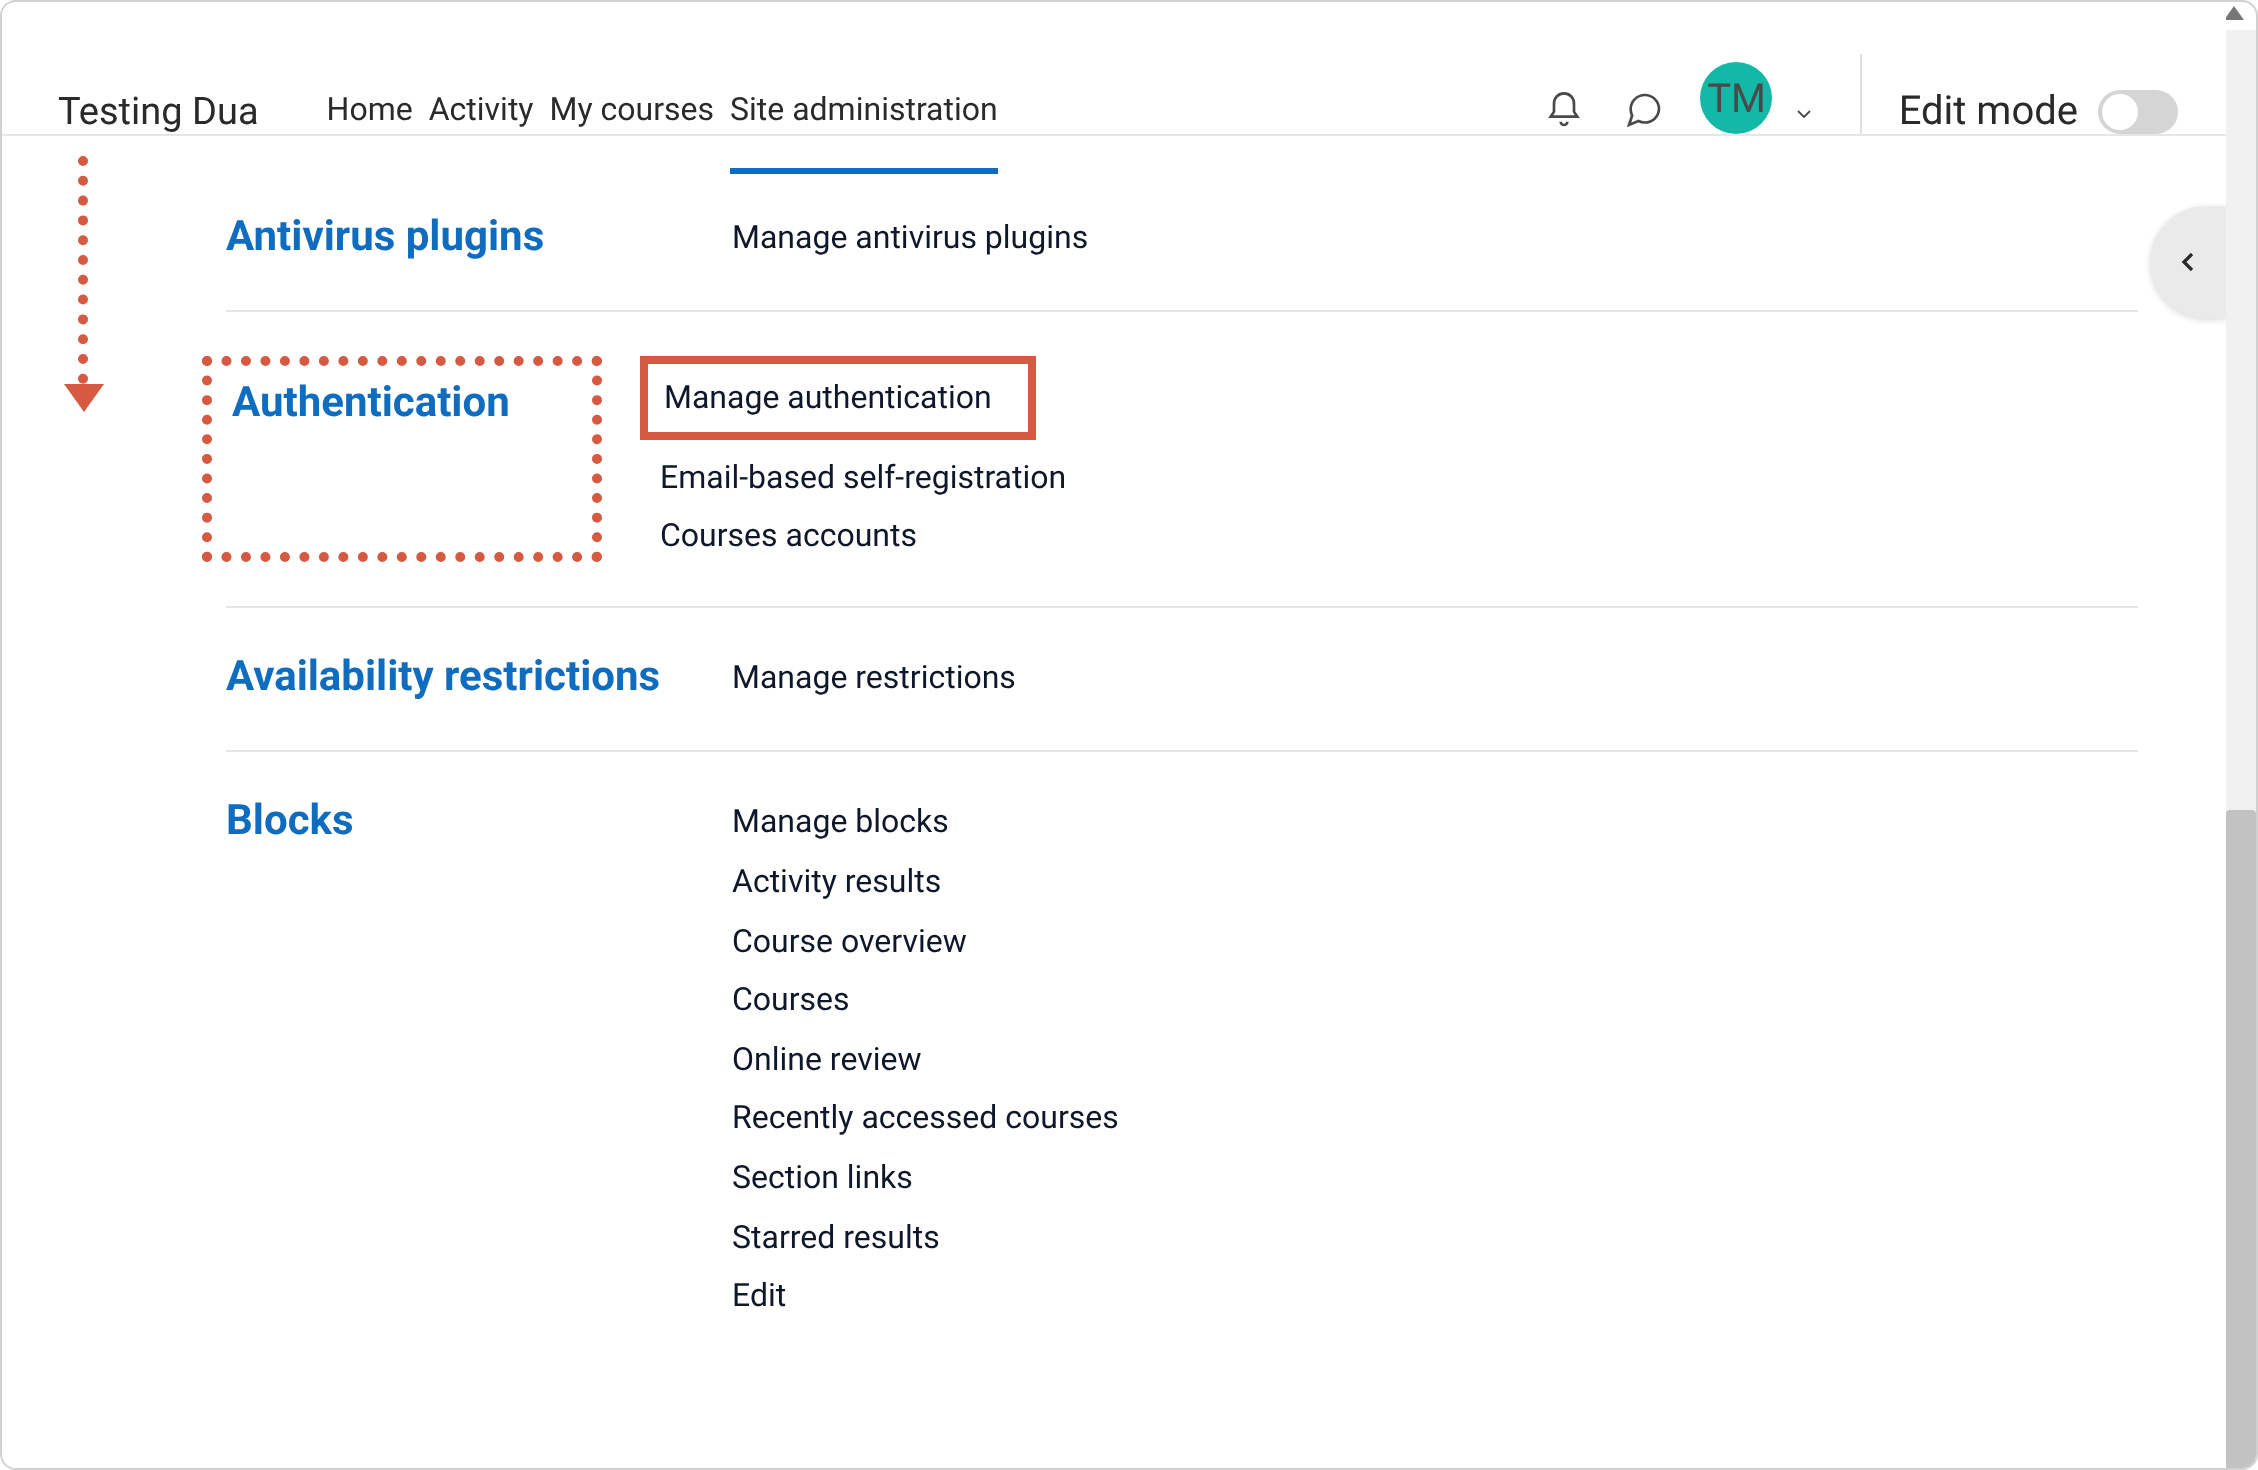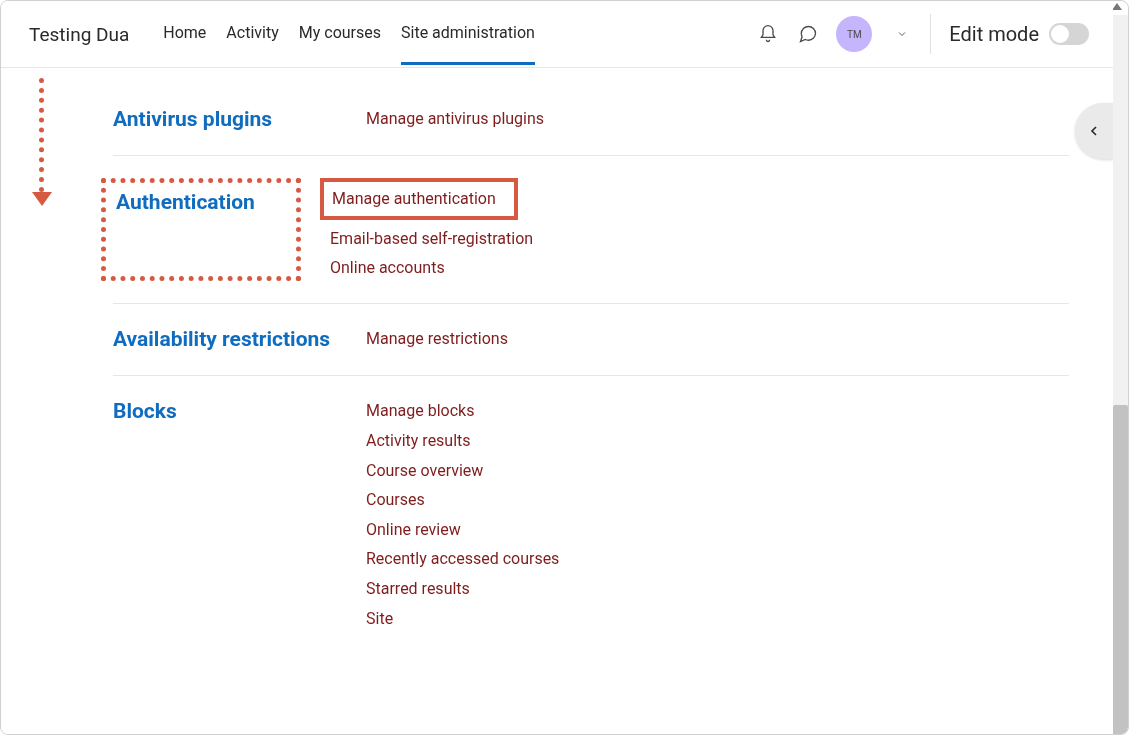--- a/index.html
+++ b/index.html
@@ -2,44 +2,44 @@
 <html><head>
   <meta charset="utf-8">
   <style>
     * { margin:0; padding:0; box-sizing:border-box; font-family:-apple-system,BlinkMacSystemFont,"Segoe UI",Roboto,Arial,sans-serif; }
     body { background:#fff; }
     .frame { width:1129px; height:735px; border:1px solid #d0d0d0; border-radius:8px; position:relative; overflow:hidden; }
     .scroll-up-arrow { position:absolute; top:2px; right:6px; width:0; height:0; border-left:5px solid transparent; border-right:5px solid transparent; border-bottom:7px solid #777; }
     .scroll-track { position:absolute; top:14px; right:0; width:15px; height:720px; background:#f1f1f1; }
     .scroll-thumb { position:absolute; top:390px; right:0; width:15px; height:340px; background:#c2c2c2; border-radius:2px; }
     .viewport { position:absolute; inset:0 15px 0 0; background:#fff; overflow:hidden; }
-    .topbar { height:67px; border-bottom:1px solid #e6e6e6; display:flex; align-items:center; padding:0 24px 0 28px; }
+    .topbar { height:67px; border-bottom:1px solid #e6e6e6; display:flex; align-items:flex-end; padding:0 24px 0 28px; }
     .brand { font-size:19px; color:#2a2a2a; margin-right:34px; }
-    .nav { display:flex; gap:20px; }
+    .nav { display:flex; gap:8px; }
     .nav-item { font-size:16px; color:#2a2a2a; cursor:pointer; padding-bottom:20px; margin-bottom:-20px; }
     .nav-item.active { border-bottom:3px solid #0f6cbf; }
     .spacer { flex:1; }
     .icon-btn { width:24px; height:24px; display:flex; align-items:center; justify-content:center; margin-right:16px; cursor:pointer; }
     .icon-btn svg { stroke:#4a4a4a; fill:none; stroke-width:1.6; }
-    .avatar { width:36px; height:36px; border-radius:50%; background:#c4b5fd; display:flex; align-items:center; justify-content:center; color:#4a4a4a; font-size:10px; margin-right:24px; }
+    .avatar { width:36px; height:36px; border-radius:50%; background:#14b8a6; display:flex; align-items:center; justify-content:center; color:#4a4a4a; font-size:20px; margin-right:10px; }
     .chev { margin-right:22px; cursor:pointer; }
     .chev svg { stroke:#4a4a4a; fill:none; stroke-width:1.8; }
     .vdiv { width:1px; height:40px; background:#e0e0e0; margin-right:18px; }
     .edit-label { font-size:20px; color:#2a2a2a; margin-right:10px; }
     .toggle { width:40px; height:22px; background:#d5d5d5; border-radius:11px; position:relative; cursor:pointer; }
     .toggle::after { content:""; position:absolute; width:18px; height:18px; background:#fff; border-radius:50%; top:2px; left:2px; }
     .content { position:relative; padding:16px 44px 30px 112px; }
     .arrow-hint { position:absolute; left:38px; top:10px; width:10px; height:114px; border-left:5px dotted #d65a42; }
     .arrow-hint::after { content:""; position:absolute; left:-12px; bottom:-14px; width:0; height:0; border-left:10px solid transparent; border-right:10px solid transparent; border-top:14px solid #d65a42; }
     .section { display:flex; padding:22px 0; border-bottom:1px solid #e6e6e6;gap:29px; }
     .section:first-child { padding-top:0; }
     .sec-title { width:224px; flex-shrink:0; font-size:21px; font-weight:700; color:#0f6cbf; line-height:1.3; }
     .sec-title.highlighted { border:5px dotted #d65a42; padding:6px 14px 6px 10px; margin-left:-12px; width:200px; }
     .sec-links { display:flex; flex-direction:column; gap:4px; }
-    .sec-links a { color:#7f1d1d; font-size:16px; text-decoration:none; line-height:1.6; cursor:pointer; }
+    .sec-links a { color:#0f172a; font-size:16px; text-decoration:none; line-height:1.6; cursor:pointer; }
     .link-box { border:4px solid #d65a42; padding:4px 18px 4px 8px; margin-left:-10px; margin-bottom:2px; display:inline-block; width:fit-content; }
     .drawer-tab { position:absolute; top:102px; right:0; width:38px; height:56px; background:#eaeaea; border-top-left-radius:28px; border-bottom-left-radius:28px; display:flex; align-items:center; justify-content:center; cursor:pointer; box-shadow:0 1px 3px rgba(0,0,0,0.15); }
     .drawer-tab svg { stroke:#2a2a2a; fill:none; stroke-width:2.5; }
   </style>
 </head>
 <body>
 
 <div class="frame">
   <div class="scroll-up-arrow"></div>
   <div class="scroll-track">
@@ -94,40 +94,41 @@
         </div>
       </div>
 
       <div class="section">
         <div class="sec-title highlighted">Authentication</div>
         <div class="sec-links">
           <span class="link-box">
             <a>Manage authentication</a>
           </span>
           <a>Email-based self-registration</a>
-          <a>Online accounts</a>
+          <a>Courses accounts</a>
         </div>
       </div>
 
       <div class="section">
         <div class="sec-title">Availability restrictions</div>
         <div class="sec-links">
           <a>Manage restrictions</a>
         </div>
       </div>
 
       <div class="section" style="border-bottom:none;">
         <div class="sec-title">Blocks</div>
         <div class="sec-links">
           <a>Manage blocks</a>
           <a>Activity results</a>
           <a>Course overview</a>
           <a>Courses</a>
           <a>Online review</a>
           <a>Recently accessed courses</a>
+          <a>Section links</a>
           <a>Starred results</a>
-          <a>Site</a>
+          <a>Edit</a>
         </div>
       </div>
 
     </div>
   </div>
 </div>
 
 </body></html>

